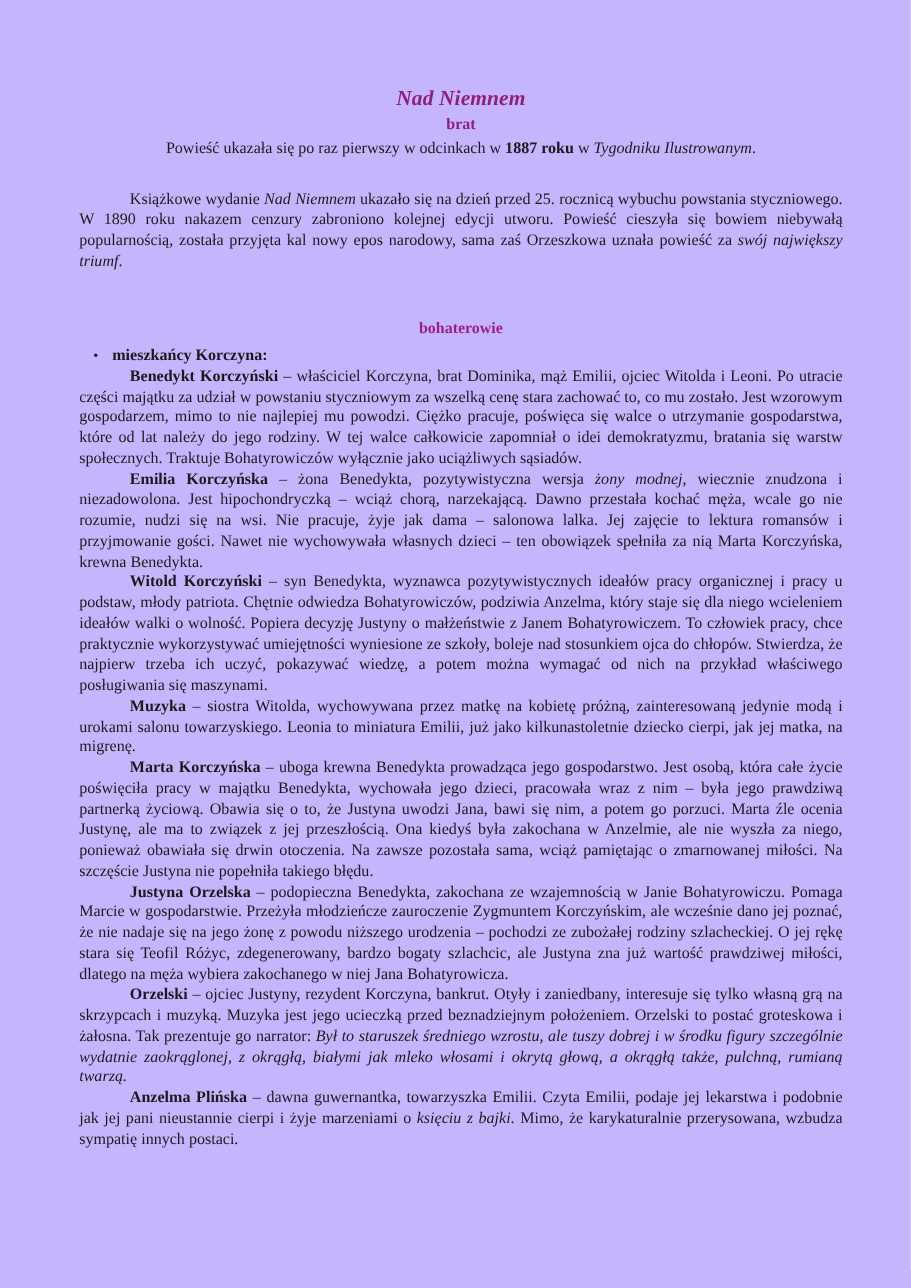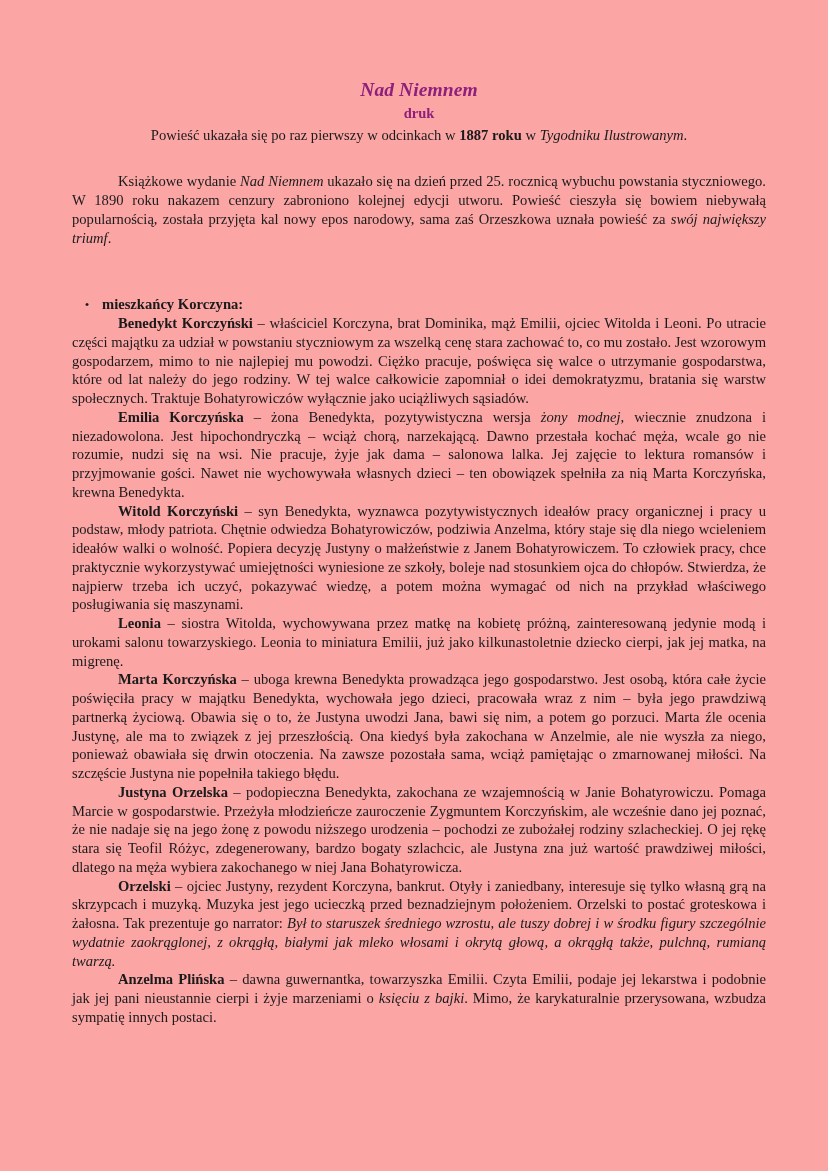--- a/index.html
+++ b/index.html
@@ -13,21 +13,21 @@
     height: 1171px;
     font-family: "Liberation Serif", "DejaVu Serif", serif;
     color: #1a1a1a;
     overflow: hidden;
   }
   .page {
     box-sizing: border-box;
     width: 828px;
     height: 1171px;
     padding: 78px 62px 40px 72px;
-    background: #fca5a5;
+    background: #c4b5fd;
   }
   .doc-title {
     text-align: center;
     color: #8e1f7a;
     font-weight: bold;
     font-style: italic;
     font-size: 19.5px;
     line-height: 1.25;
     margin: 0 0 2px 0;
     letter-spacing: 0.1px;
@@ -83,49 +83,50 @@
   b, .b { font-weight: bold; }
   i, .i { font-style: italic; }
 </style>
 </head>
 <body style="color: rgb(26, 26, 26); background: rgb(255, 255, 255);">
 
 <div class="page">
 
   <h1 class="doc-title" style="color: rgb(142, 31, 122);">Nad Niemnem</h1>
 
-  <div class="subhead" style="color: rgb(142, 31, 122);">druk</div>
+  <div class="subhead" style="color: rgb(142, 31, 122);">brat</div>
 
   <p class="para noindent" style="text-align:center;"><span>Powieść ukazała się po raz pierwszy w odcinkach w </span><b>1887 roku</b><span> w </span><i>Tygodniku Ilustrowanym</i><span>.</span></p>
 
   <div class="gap-lg"></div>
 
   <div class="gap-xs"></div>
   <p class="para indent"><span>Książkowe wydanie </span><i>Nad Niemnem</i><span> ukazało się na dzień przed 25. rocznicą wybuchu powstania styczniowego. W 1890 roku nakazem cenzury zabroniono kolejnej edycji utworu. Powieść cieszyła się bowiem niebywałą popularnością, została przyjęta kal nowy epos narodowy, sama zaś Orzeszkowa uznała powieść za </span><i>swój największy triumf</i><span>.</span></p>
 
   <div class="gap-md"></div>
 
   <div class="gap-xs"></div>
 
   <div class="gap-md"></div>
 
+  <div class="section-head" style="color: rgb(156, 31, 134);">bohaterowie</div>
   <div class="gap-xs"></div>
 
   <div class="bullet-row">
     <span class="bullet-dot">•</span>
     <span class="bullet-label">mieszkańcy Korczyna:</span>
   </div>
 
   <p class="para indent"><b>Benedykt Korczyński</b><span> – </span><span>właściciel Korczyna, brat Dominika, mąż Emilii, ojciec Witolda i Leoni. Po utracie części majątku za udział w powstaniu styczniowym za wszelką cenę stara zachować to, co mu zostało. Jest wzorowym gospodarzem, mimo to nie najlepiej mu powodzi. Ciężko pracuje, poświęca się walce o utrzymanie gospodarstwa, które od lat należy do jego rodziny. W tej walce całkowicie zapomniał o idei  demokratyzmu, bratania się warstw społecznych. Traktuje Bohatyrowiczów wyłącznie jako uciążliwych sąsiadów.</span></p>
 
   <p class="para indent"><b>Emilia Korczyńska</b><span> – </span><span>żona Benedykta, pozytywistyczna wersja </span><i>żony modnej</i><span>, wiecznie znudzona i niezadowolona. Jest hipochondryczką – wciąż chorą, narzekającą. Dawno przestała kochać męża, wcale go nie rozumie, nudzi się na wsi. Nie pracuje, żyje jak dama – salonowa lalka. Jej zajęcie to lektura romansów i przyjmowanie gości. Nawet nie wychowywała własnych dzieci – ten obowiązek spełniła za nią Marta Korczyńska, krewna Benedykta.</span></p>
 
   <p class="para indent"><b>Witold Korczyński</b><span> – </span><span>syn Benedykta, wyznawca pozytywistycznych ideałów pracy organicznej i pracy u podstaw, młody patriota. Chętnie odwiedza Bohatyrowiczów, podziwia Anzelma, który staje się dla niego wcieleniem ideałów walki o wolność. Popiera decyzję Justyny o małżeństwie z Janem Bohatyrowiczem. To człowiek pracy, chce praktycznie wykorzystywać umiejętności wyniesione ze szkoły, boleje nad stosunkiem ojca do chłopów. Stwierdza, że najpierw trzeba ich uczyć, pokazywać wiedzę, a potem można wymagać od nich na przykład właściwego posługiwania się maszynami.</span></p>
 
-  <p class="para indent"><b>Leonia</b><span> – </span><span>siostra Witolda, wychowywana przez matkę na kobietę próżną, zainteresowaną jedynie modą i urokami salonu towarzyskiego. Leonia to miniatura Emilii, już jako kilkunastoletnie dziecko cierpi, jak jej matka, na migrenę.</span></p>
+  <p class="para indent"><b>Muzyka</b><span> – </span><span>siostra Witolda, wychowywana przez matkę na kobietę próżną, zainteresowaną jedynie modą i urokami salonu towarzyskiego. Leonia to miniatura Emilii, już jako kilkunastoletnie dziecko cierpi, jak jej matka, na migrenę.</span></p>
 
   <p class="para indent"><b>Marta Korczyńska</b><span> – </span><span>uboga krewna Benedykta prowadząca jego gospodarstwo. Jest osobą, która całe życie poświęciła pracy w majątku Benedykta, wychowała jego dzieci, pracowała wraz z nim – była jego prawdziwą partnerką życiową. Obawia się o to, że Justyna uwodzi Jana, bawi się nim, a potem go porzuci. Marta źle ocenia Justynę, ale ma to związek z jej przeszłością. Ona kiedyś była zakochana w Anzelmie, ale nie wyszła za niego, ponieważ obawiała się drwin otoczenia. Na zawsze pozostała sama, wciąż pamiętając o zmarnowanej miłości. Na szczęście Justyna nie popełniła takiego błędu.</span></p>
 
   <p class="para indent"><b>Justyna Orzelska</b><span> – </span><span>podopieczna Benedykta, zakochana ze wzajemnością w Janie Bohatyrowiczu. Pomaga Marcie w gospodarstwie. Przeżyła młodzieńcze zauroczenie Zygmuntem Korczyńskim, ale wcześnie dano jej poznać, że nie nadaje się na jego żonę z powodu niższego urodzenia – pochodzi ze zubożałej rodziny szlacheckiej. O jej rękę stara się Teofil Różyc, zdegenerowany, bardzo bogaty szlachcic, ale Justyna zna już wartość prawdziwej miłości, dlatego na męża wybiera zakochanego w niej Jana Bohatyrowicza.</span></p>
 
   <p class="para indent"><b>Orzelski</b><span> – </span><span>ojciec Justyny, rezydent Korczyna, bankrut. Otyły i zaniedbany, interesuje się tylko własną grą na skrzypcach i muzyką. Muzyka jest jego ucieczką przed beznadziejnym położeniem. Orzelski to postać groteskowa i żałosna. Tak prezentuje go narrator: </span><i>Był to staruszek średniego wzrostu, ale tuszy dobrej i w środku figury szczególnie wydatnie zaokrąglonej, z okrągłą, białymi jak mleko włosami i okrytą głową, a okrągłą także, pulchną, rumianą twarzą.</i><span></span></p>
 
   <p class="para indent"><b>Anzelma Plińska</b><span> – </span><span>dawna guwernantka, towarzyszka Emilii. Czyta Emilii, podaje jej lekarstwa i podobnie jak jej pani nieustannie cierpi i żyje marzeniami o </span><i>księciu z bajki</i><span>. Mimo, że karykaturalnie przerysowana, wzbudza sympatię innych postaci.</span></p>
 
 </div>

